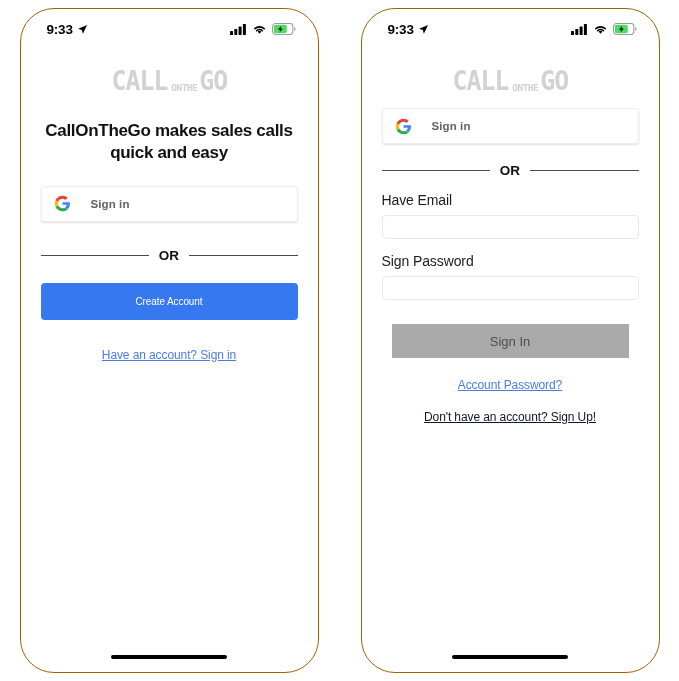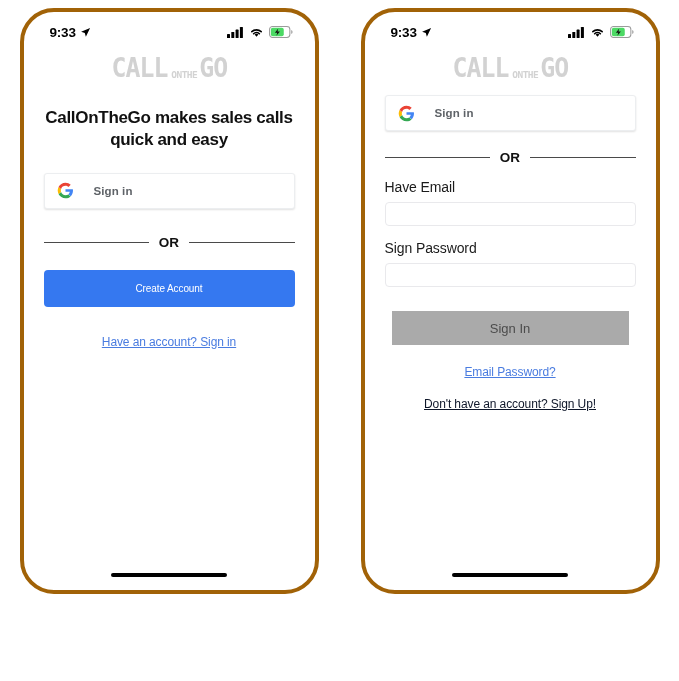--- a/index.html
+++ b/index.html
@@ -19,23 +19,23 @@
     height: 681px;
     display: flex;
     gap: 42px;
     padding: 8px 0 0 0;
     box-sizing: border-box;
     justify-content: center;
   }
   .phone {
     position: relative;
     width: 299px;
-    height: 586px;
+    height: 665px;
     background: #ffffff;
-    border: 4px solid #a16207;
+    border: 1px solid #a16207;
     border-radius: 34px;
     box-sizing: border-box;
     overflow: hidden;
     flex: none;
   }
 
   
   .statusbar {
     height: 34px;
     display: flex;
@@ -55,21 +55,21 @@
   }
   .loc-arrow { display:block; }
   .sb-right {
     display: flex;
     align-items: center;
     gap: 5px;
   }
 
   
   .logo {
-    margin-top: 8px;
+    margin-top: 24px;
     display: flex;
     justify-content: center;
     align-items: flex-end;
     color: #d2d2d2;
     user-select: none;
   }
   .logo-main {
     font-family: "DejaVu Sans Mono", monospace;
     font-size: 27px;
     font-weight: bold;
@@ -349,21 +349,21 @@
       <div class="field-label">Have Email</div>
       <input class="field-input" type="text" value="" placeholder="" style="">
 
       <div class="field-label">Sign Password</div>
       <input class="field-input" type="password" value="" placeholder="" style="">
 
       <div class="btn-disabled" style="background:#aaaaaa;">
         <span>Sign In</span>
       </div>
 
-      <a class="link link-2" href="#" style="color:#4a7ce0;">Email Password?</a>
+      <a class="link link-2" href="#" style="color:#4a7ce0;">Account Password?</a>
       <a class="link link-3" href="#" style="color:#0f172a;">Don't have an account? Sign Up!</a>
 
     </div>
 
     <div class="home-indicator"></div>
   </div>
 
 </div>
 
 </body></html>

